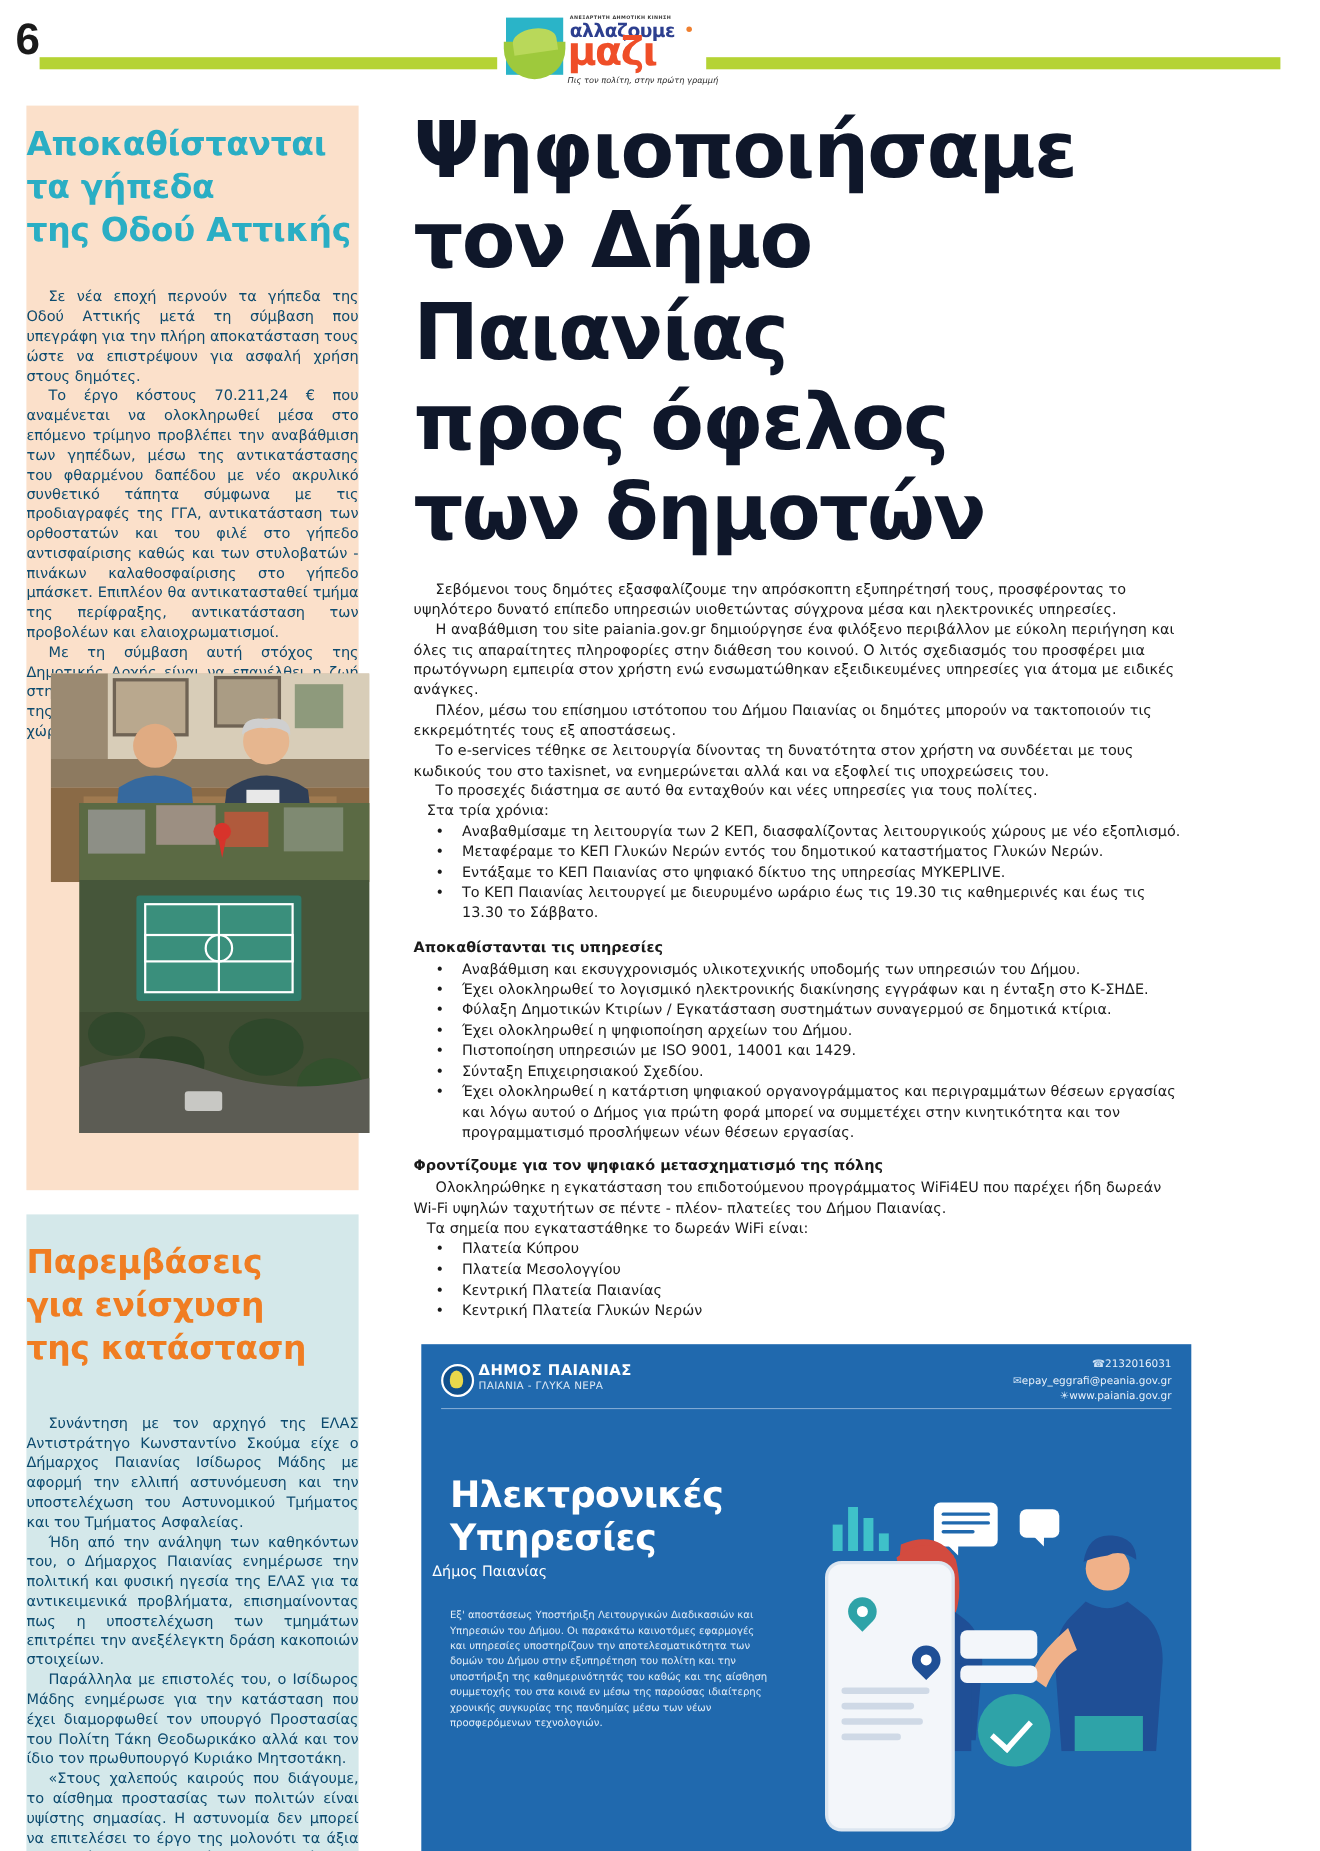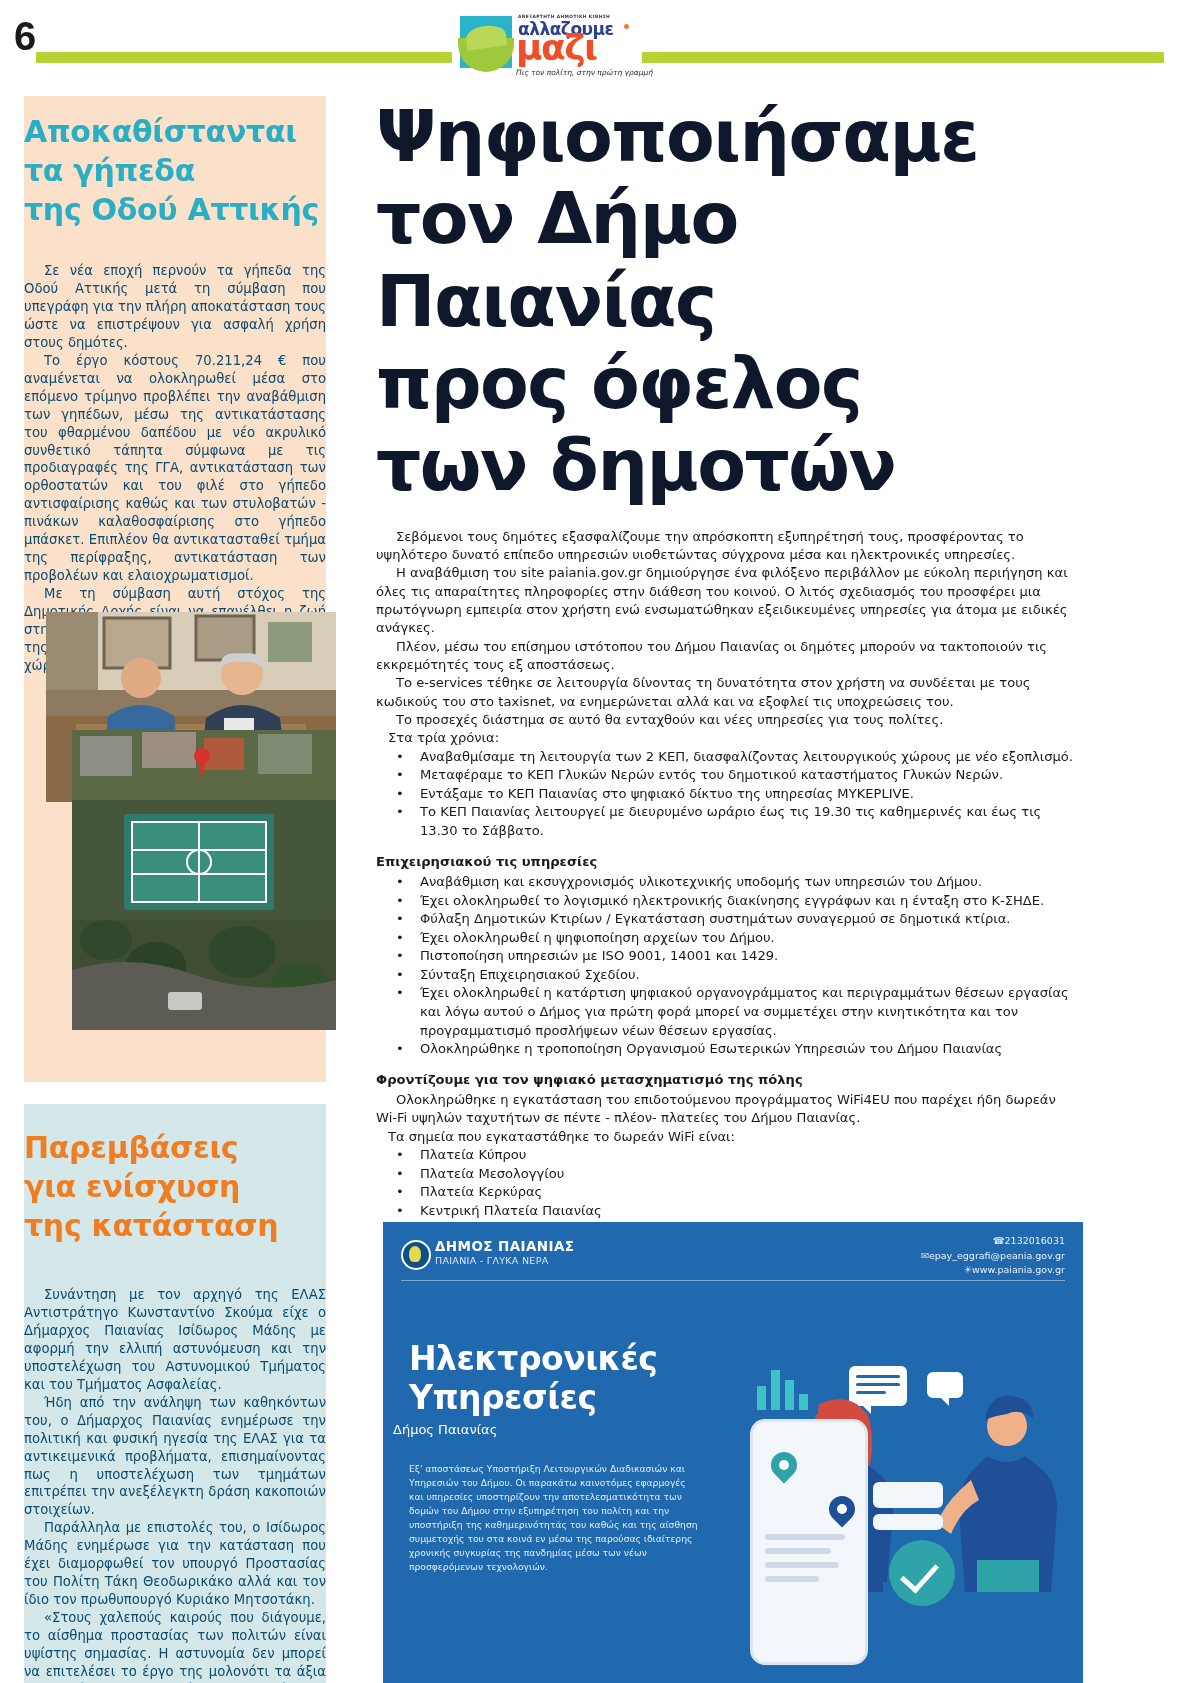--- a/index.html
+++ b/index.html
@@ -216,39 +216,37 @@
     <p>Το προσεχές διάστημα σε αυτό θα ενταχθούν και νέες υπηρεσίες για τους πολίτες.</p>
     <p class="noind" style="text-indent:12px">Στα τρία χρόνια:</p>
 
     <ul class="b">
       <li>Αναβαθμίσαμε τη λειτουργία των 2 ΚΕΠ, διασφαλίζοντας λειτουργικούς χώρους με νέο εξοπλισμό.</li>
       <li>Μεταφέραμε το ΚΕΠ Γλυκών Νερών εντός του δημοτικού καταστήματος Γλυκών Νερών.</li>
       <li>Εντάξαμε το ΚΕΠ Παιανίας στο ψηφιακό δίκτυο της υπηρεσίας MYKEPLIVE.</li>
       <li>Το ΚΕΠ Παιανίας λειτουργεί με διευρυμένο ωράριο έως τις 19.30 τις καθημερινές και έως τις 13.30 το Σάββατο.</li>
     </ul>
 
-    <div class="subhead">Επιχειρησιακού τις υπηρεσίες</div>
+    <div class="subhead">Αποκαθίστανται τις υπηρεσίες</div>
     <ul class="b">
       <li>Αναβάθμιση και εκσυγχρονισμός υλικοτεχνικής υποδομής των υπηρεσιών του Δήμου.</li>
       <li>Έχει ολοκληρωθεί το λογισμικό ηλεκτρονικής διακίνησης εγγράφων και η ένταξη στο Κ-ΣΗΔΕ.</li>
       <li>Φύλαξη Δημοτικών Κτιρίων / Εγκατάσταση συστημάτων συναγερμού σε δημοτικά κτίρια.</li>
       <li>Έχει ολοκληρωθεί η ψηφιοποίηση αρχείων του Δήμου.</li>
       <li>Πιστοποίηση υπηρεσιών με ISO 9001, 14001 και 1429.</li>
       <li>Σύνταξη Επιχειρησιακού Σχεδίου.</li>
       <li>Έχει ολοκληρωθεί η κατάρτιση ψηφιακού οργανογράμματος και περιγραμμάτων θέσεων εργασίας και λόγω αυτού ο Δήμος για πρώτη φορά μπορεί να συμμετέχει στην κινητικότητα και τον προγραμματισμό προσλήψεων νέων θέσεων εργασίας.</li>
-      <li>Ολοκληρώθηκε η τροποποίηση Οργανισμού Εσωτερικών Υπηρεσιών του Δήμου Παιανίας</li>
     </ul>
 
     <div class="subhead">Φροντίζουμε για τον ψηφιακό μετασχηματισμό της πόλης</div>
     <p>Ολοκληρώθηκε η εγκατάσταση του επιδοτούμενου προγράμματος WiFi4EU που παρέχει ήδη δωρεάν Wi-Fi υψηλών ταχυτήτων σε πέντε - πλέον- πλατείες του Δήμου Παιανίας.</p>
     <p style="text-indent:12px">Τα σημεία που εγκαταστάθηκε το δωρεάν WiFi είναι:</p>
     <ul class="b">
       <li>Πλατεία Κύπρου</li>
       <li>Πλατεία Μεσολογγίου</li>
-      <li>Πλατεία Κερκύρας</li>
       <li>Κεντρική Πλατεία Παιανίας</li>
       <li>Κεντρική Πλατεία Γλυκών Νερών</li>
     </ul>
   </div>
 </div>
 
 <div class="ad">
   <div class="ad-seal"></div>
   <div class="ad-name">ΔΗΜΟΣ ΠΑΙΑΝΙΑΣ</div>
   <div class="ad-sub">ΠΑΙΑΝΙΑ - ΓΛΥΚΑ ΝΕΡΑ</div>

